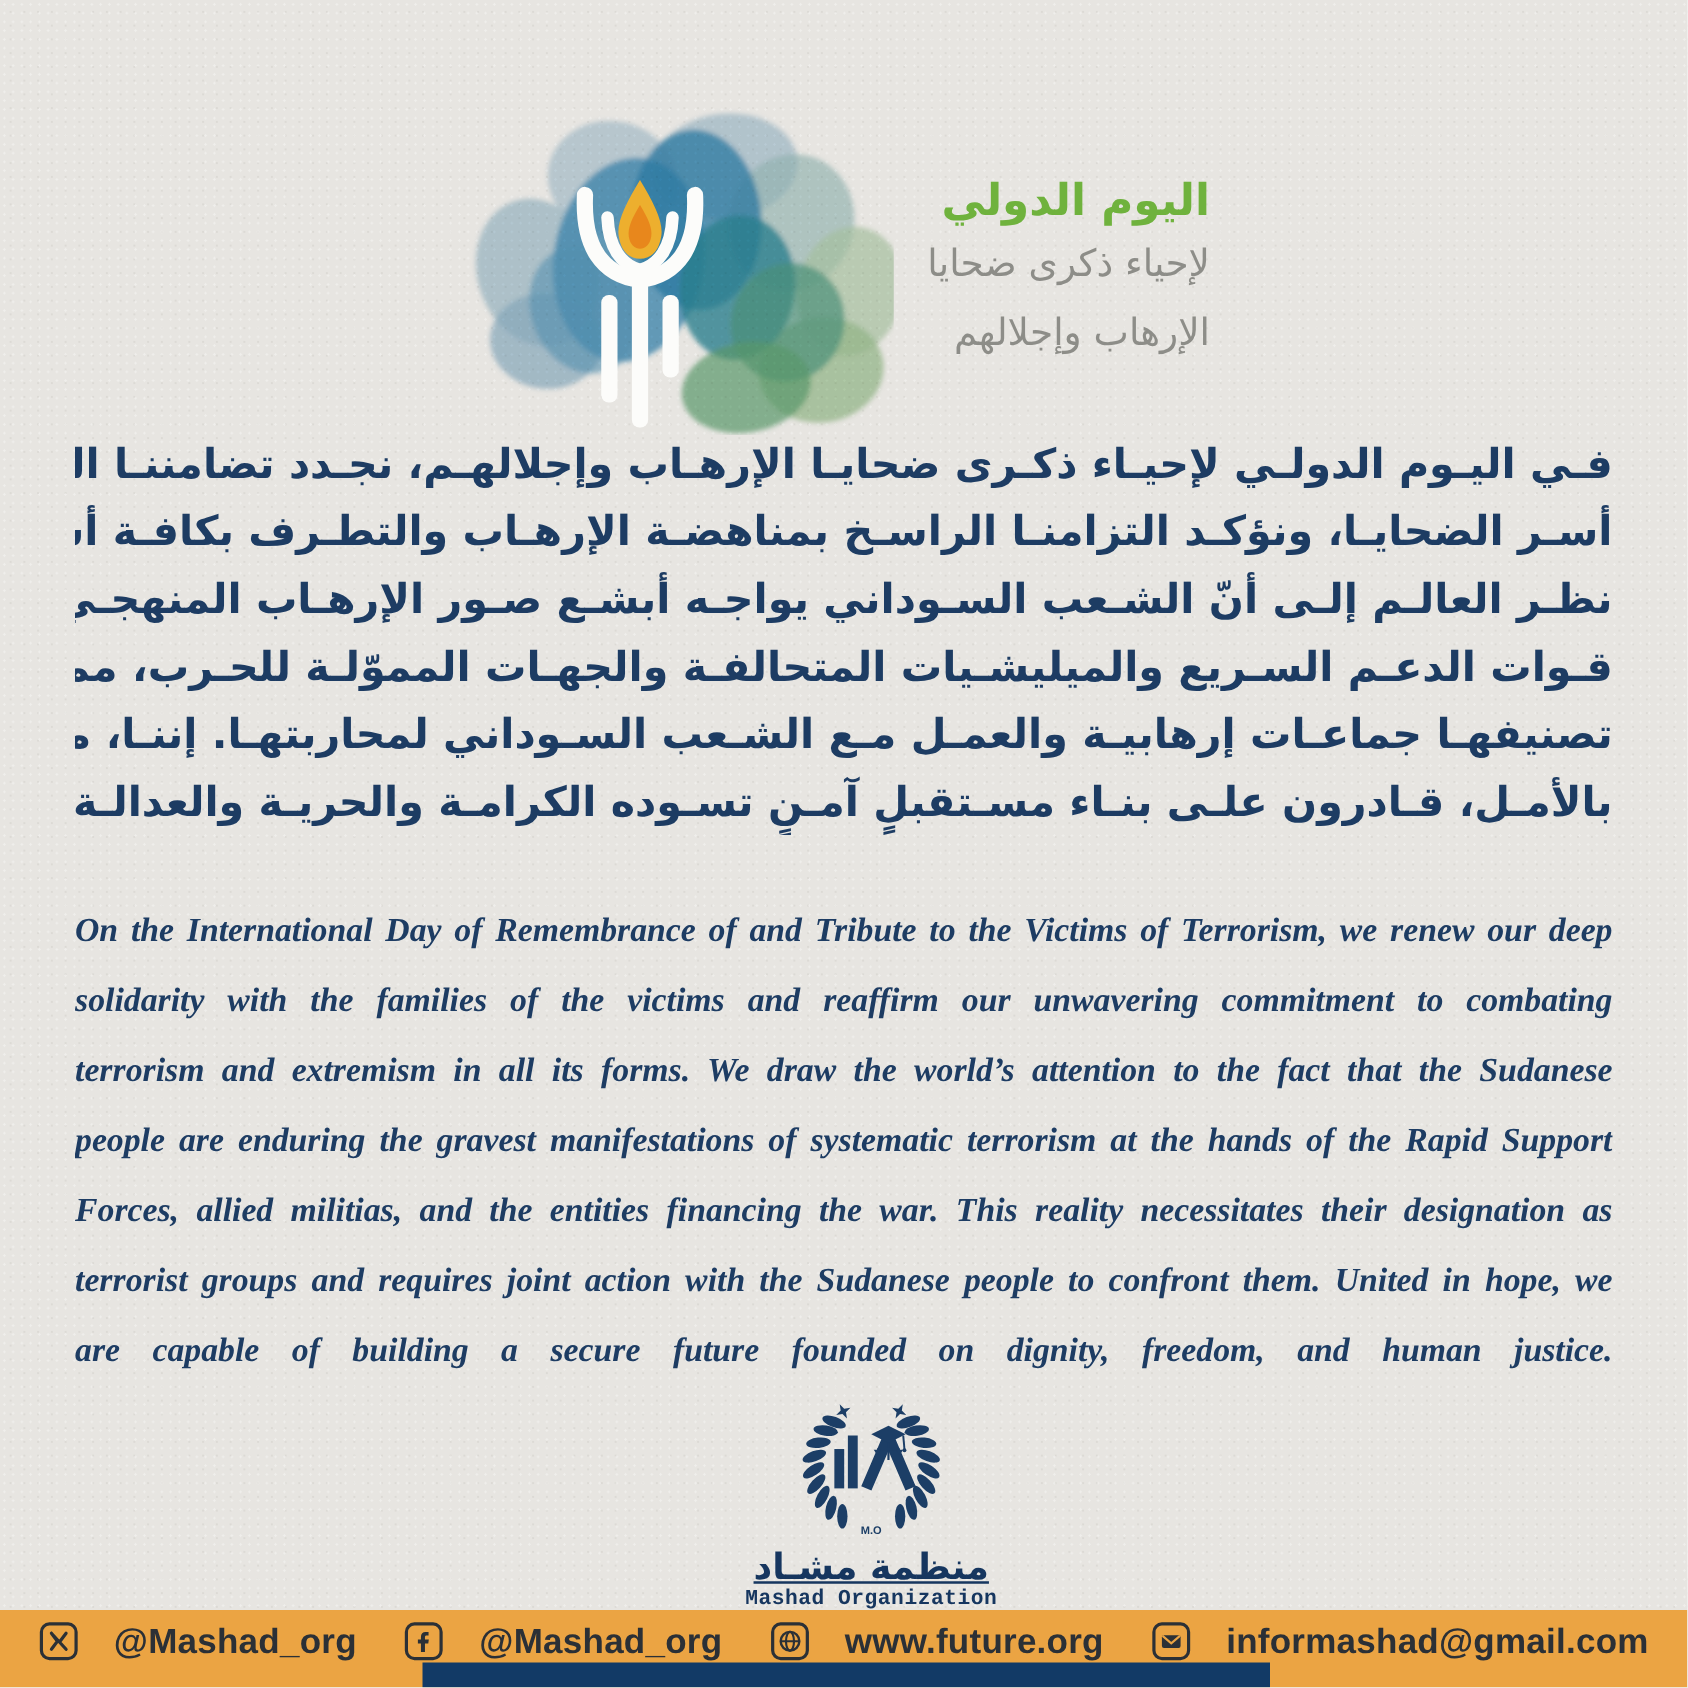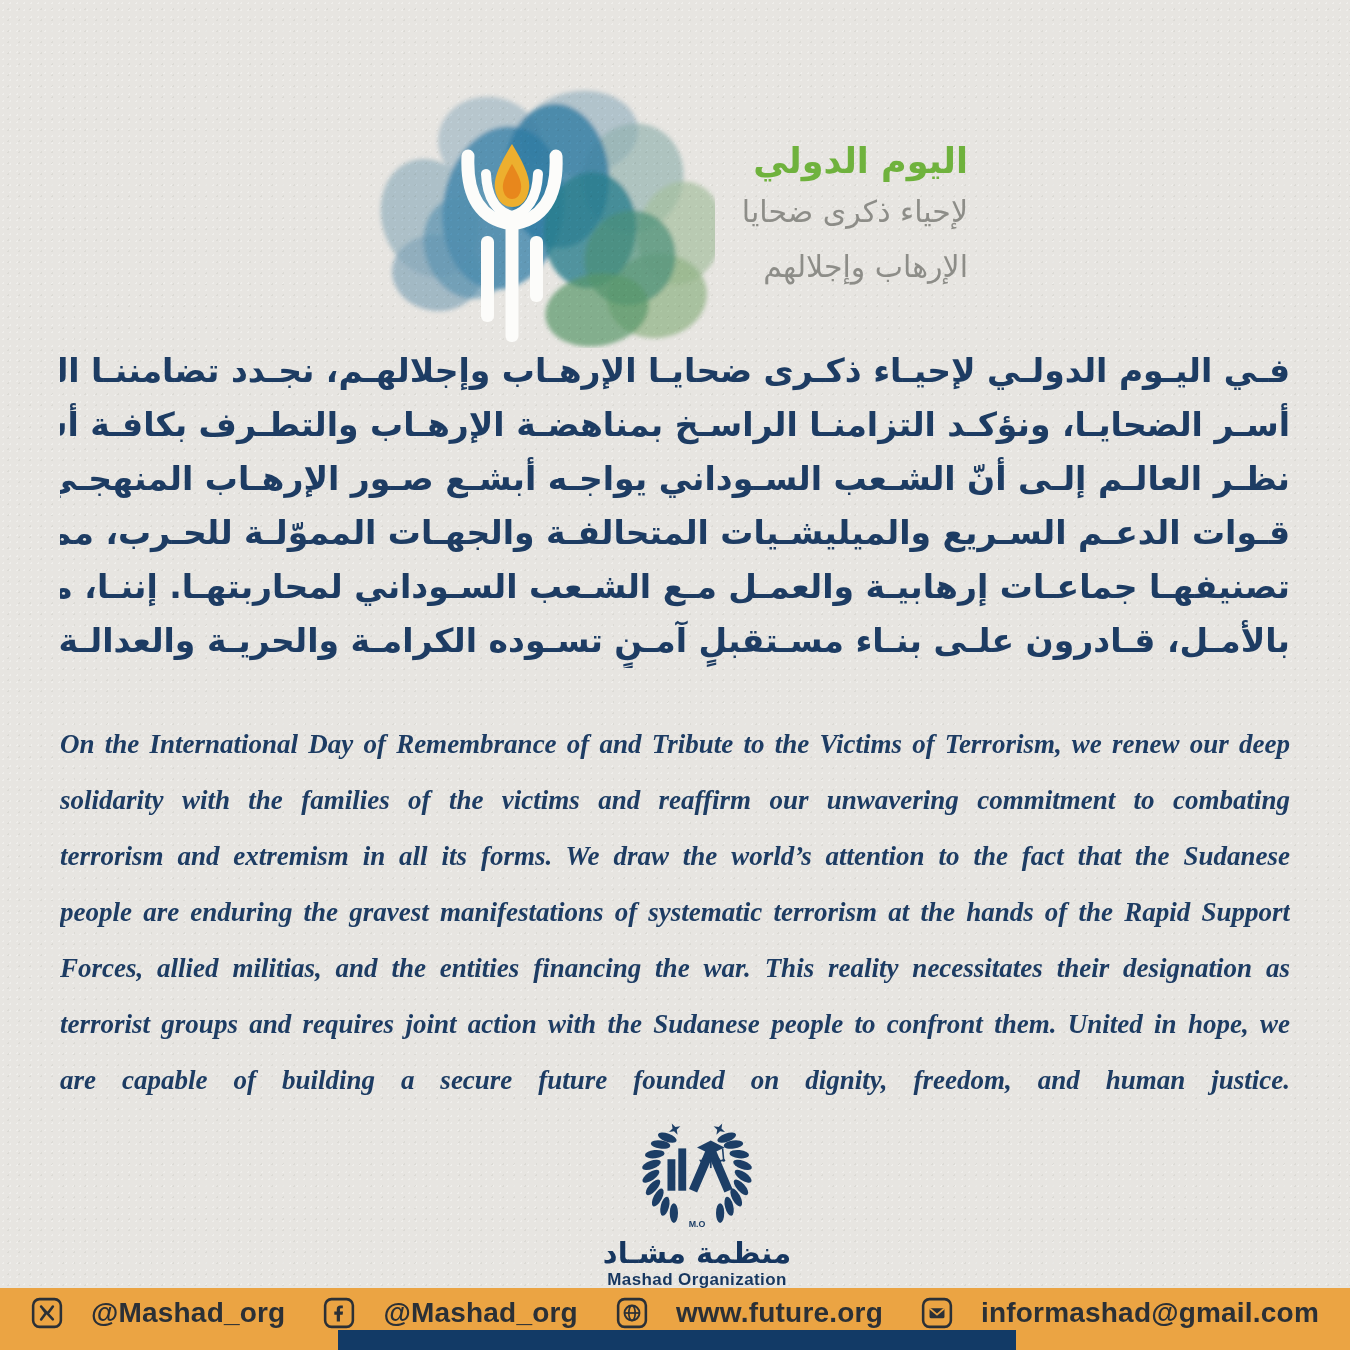--- a/index.html
+++ b/index.html
@@ -48,25 +48,25 @@
     font-style:italic;
   }
   .english-par .line{
     text-align:justify;text-align-last:justify;
     height:56px;line-height:56px;white-space:nowrap;overflow:hidden;
   }
   
   .org-logo{position:absolute;left:0;right:0;top:1112px;text-align:center;margin-left:44px;}
   .org-logo svg{display:block;margin:0 auto;}
   .org-name-ar{
-    direction:rtl;color:#16365f;font-weight:bold;font-size:29px;line-height:34px;margin-top:2px;
+    direction:rtl;color:#16365f;font-weight:bold;font-size:29px;line-height:34px;margin-top:2px;text-decoration:underline;
   }
   .org-name-en{
     color:#16365f;font-weight:bold;font-size:17px;line-height:20px;
-    font-family:Liberation Sans, sans-serif;letter-spacing:.4px;
+    font-family:Liberation Mono, monospace;letter-spacing:.4px;
   }
   
   .footer-bar{
     position:absolute;left:0;right:0;bottom:0;height:62px;
     background:#eba443;
     display:flex;align-items:center;justify-content:center;gap:38px;
     font-family:"Liberation Sans", sans-serif;
   }
   .footer-item{display:flex;align-items:center;gap:28px;cursor:pointer;}
   .footer-item .label{

